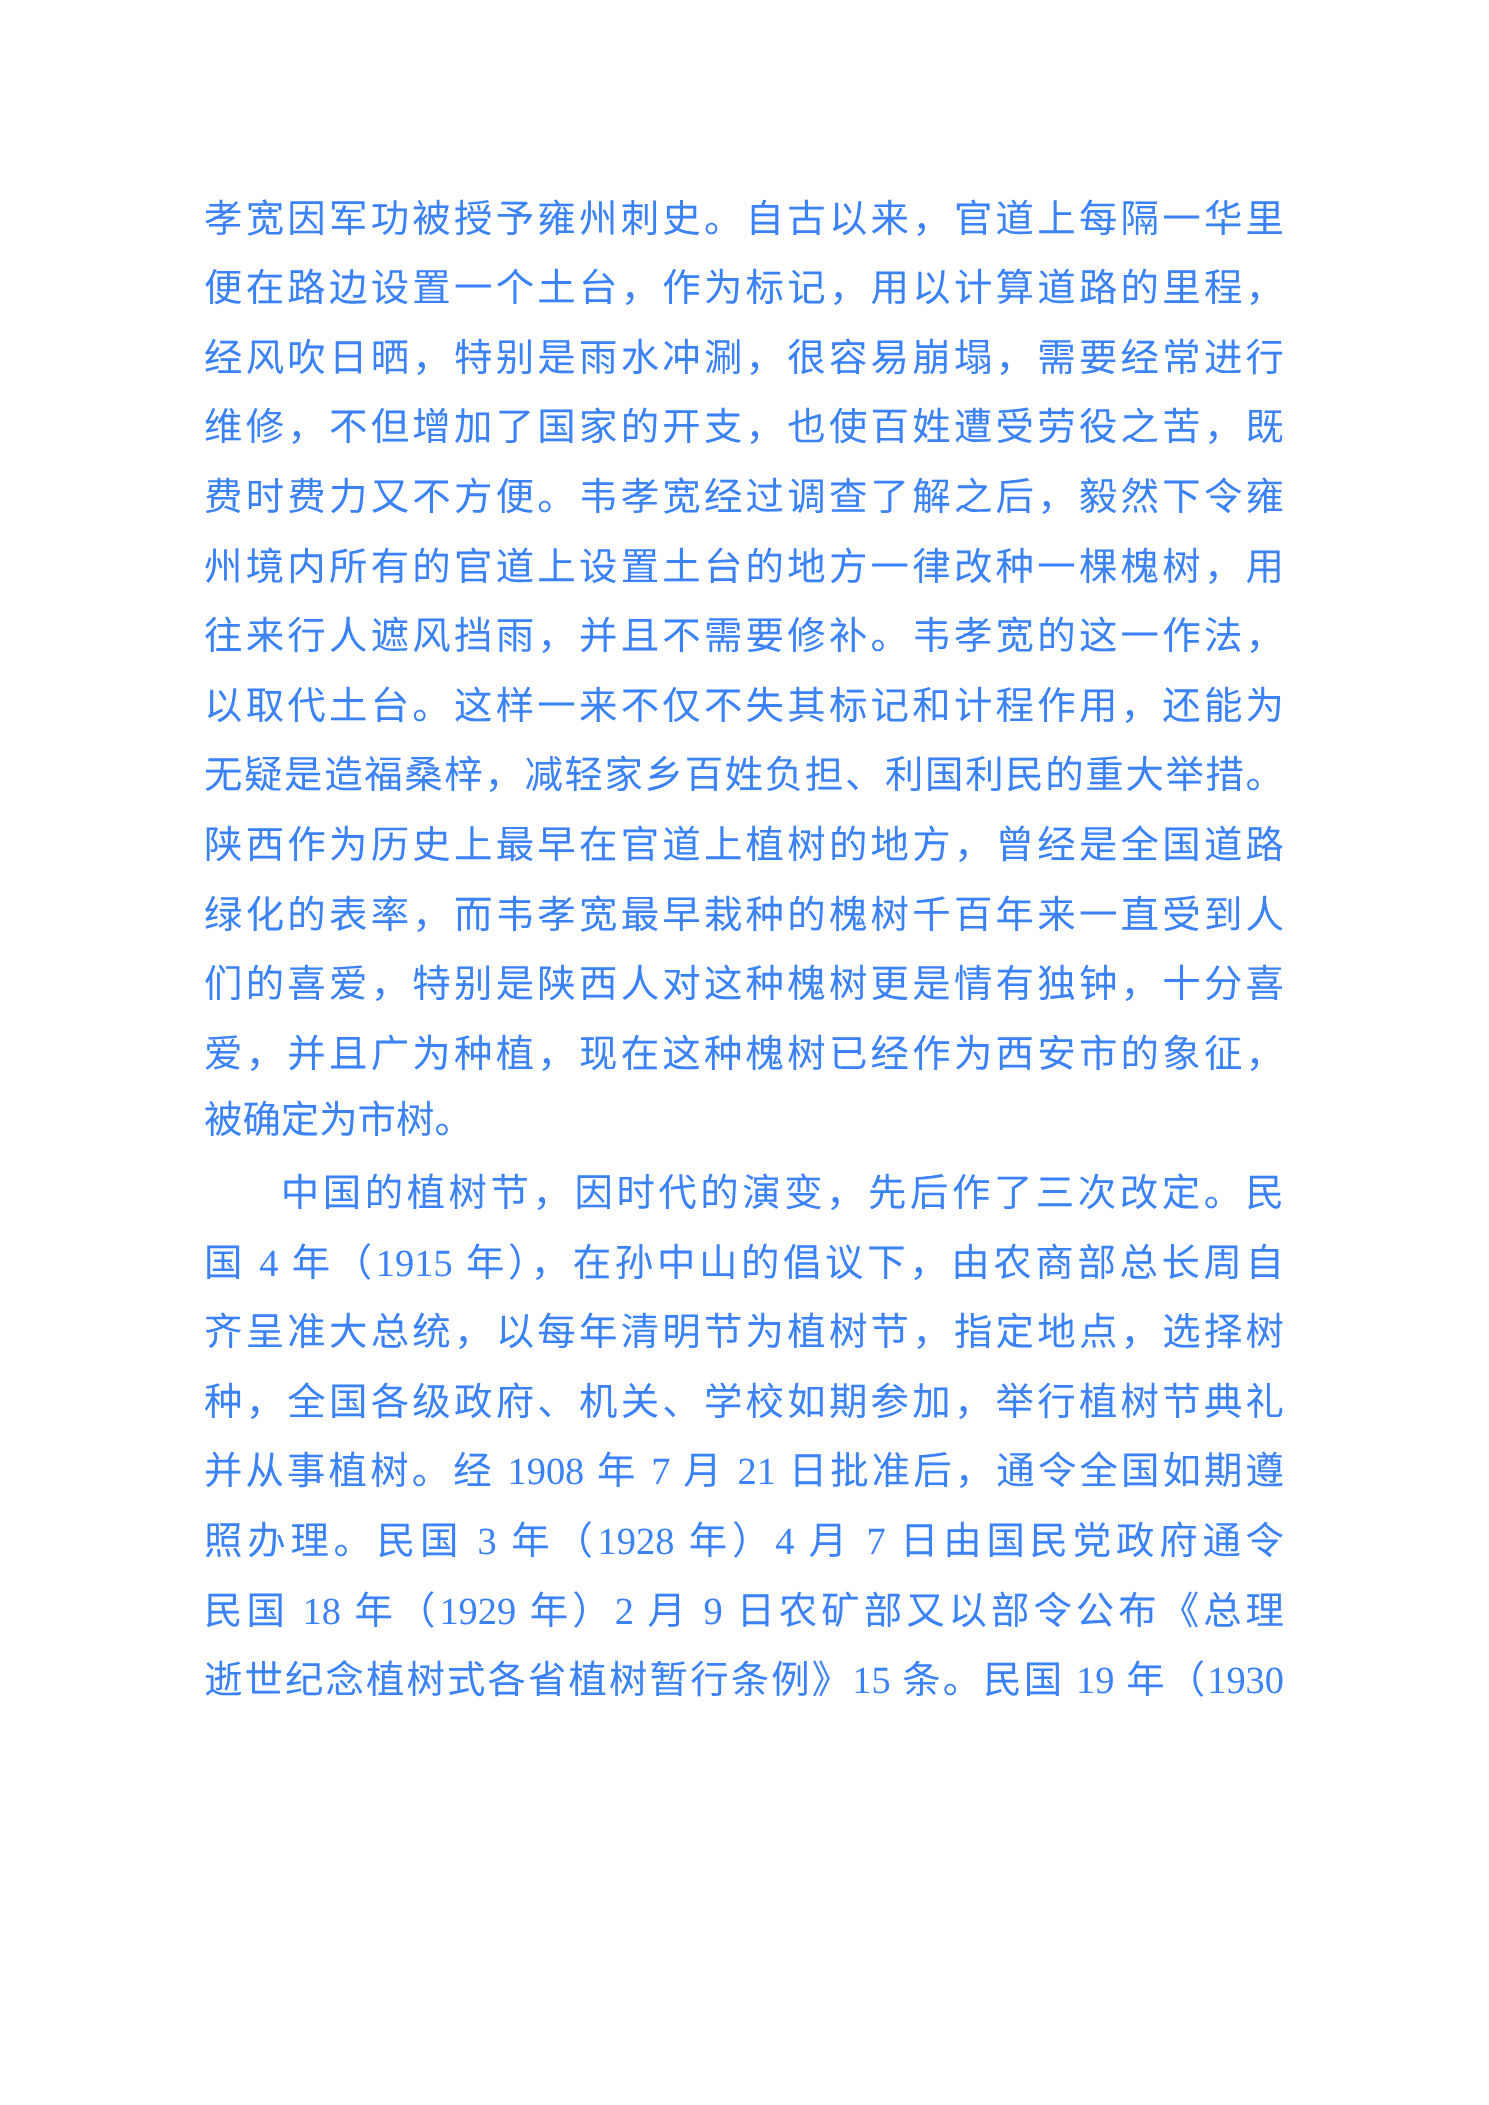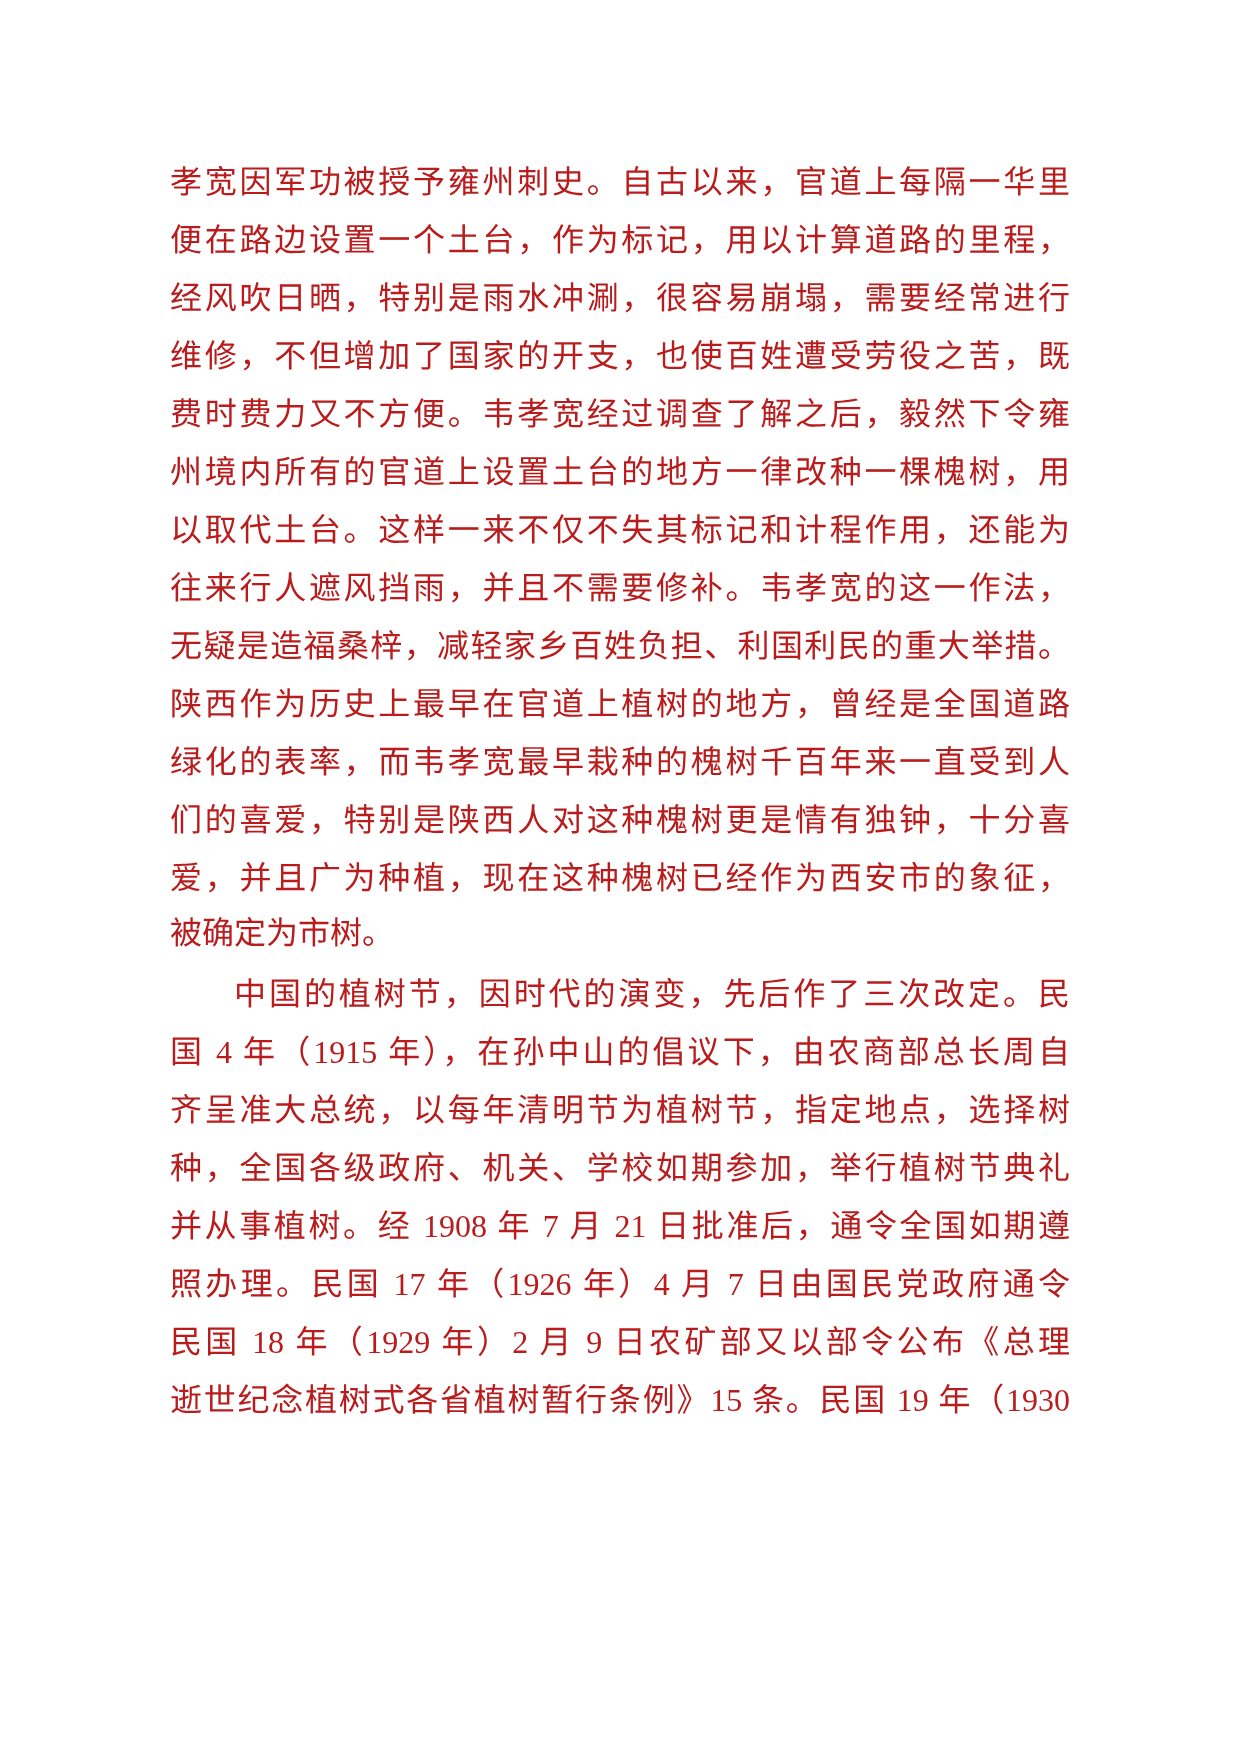--- a/index.html
+++ b/index.html
@@ -15,21 +15,21 @@
     overflow: hidden;
     font-family: "Liberation Serif", "DejaVu Serif", serif;
   }
   .doc {
     position: absolute;
     left: 170px;
     top: 153px;
     width: 900px;
     font-size: 32px;
     line-height: 58px;
-    color: #b91c1c;
+    color: #3b82f6;
     font-weight: 400;
   }
   .para { margin: 0; padding: 0; }
   .line {
     height: 58px;
     text-align: justify;
     text-align-last: justify;
     text-justify: inter-character;
     overflow: visible;
   }
@@ -45,33 +45,33 @@
 
 <div class="page">
   <div class="doc">
       <div class="para">
         <div class="line">孝宽因军功被授予雍州刺史。自古以来，官道上每隔一华里</div>
         <div class="line">便在路边设置一个土台，作为标记，用以计算道路的里程，</div>
         <div class="line">经风吹日晒，特别是雨水冲涮，很容易崩塌，需要经常进行</div>
         <div class="line">维修，不但增加了国家的开支，也使百姓遭受劳役之苦，既</div>
         <div class="line">费时费力又不方便。韦孝宽经过调查了解之后，毅然下令雍</div>
         <div class="line">州境内所有的官道上设置土台的地方一律改种一棵槐树，用</div>
+        <div class="line">往来行人遮风挡雨，并且不需要修补。韦孝宽的这一作法，</div>
         <div class="line">以取代土台。这样一来不仅不失其标记和计程作用，还能为</div>
-        <div class="line">往来行人遮风挡雨，并且不需要修补。韦孝宽的这一作法，</div>
         <div class="line">无疑是造福桑梓，减轻家乡百姓负担、利国利民的重大举措。</div>
         <div class="line">陕西作为历史上最早在官道上植树的地方，曾经是全国道路</div>
         <div class="line">绿化的表率，而韦孝宽最早栽种的槐树千百年来一直受到人</div>
         <div class="line">们的喜爱，特别是陕西人对这种槐树更是情有独钟，十分喜</div>
         <div class="line">爱，并且广为种植，现在这种槐树已经作为西安市的象征，</div>
         <div class="line endline">被确定为市树。</div>
       </div>
       <div class="para">
         <div class="line indent">中国的植树节，因时代的演变，先后作了三次改定。民</div>
         <div class="line">国 4 年（1915 年），在孙中山的倡议下，由农商部总长周自</div>
         <div class="line">齐呈准大总统，以每年清明节为植树节，指定地点，选择树</div>
         <div class="line">种，全国各级政府、机关、学校如期参加，举行植树节典礼</div>
         <div class="line">并从事植树。经 1908 年 7 月 21 日批准后，通令全国如期遵</div>
-        <div class="line">照办理。民国 17 年（1926 年）4 月 7 日由国民党政府通令</div>
+        <div class="line">照办理。民国 3 年（1928 年）4 月 7 日由国民党政府通令</div>
         <div class="line">民国 18 年（1929 年）2 月 9 日农矿部又以部令公布《总理</div>
         <div class="line">逝世纪念植树式各省植树暂行条例》15 条。民国 19 年（1930</div>
       </div>
     </div>
 </div>
 
 </body></html>

